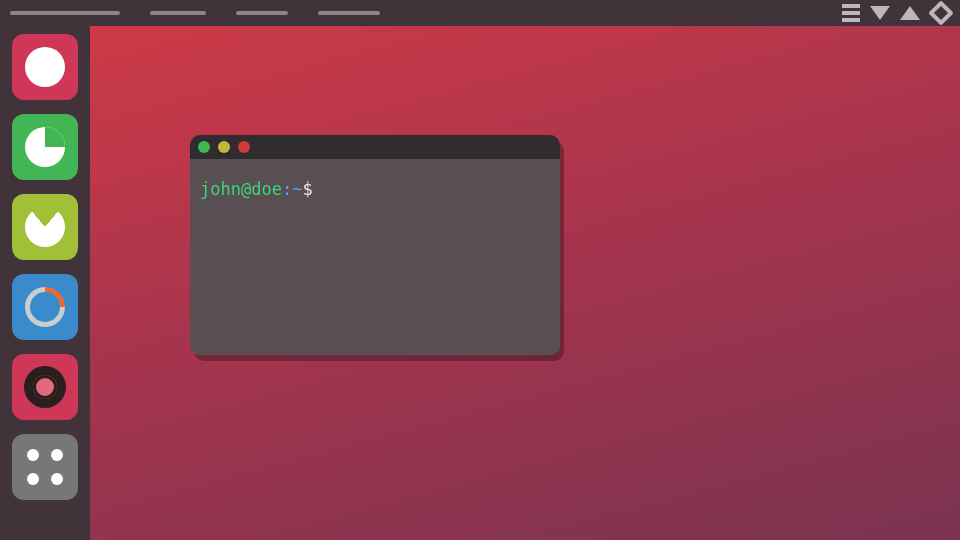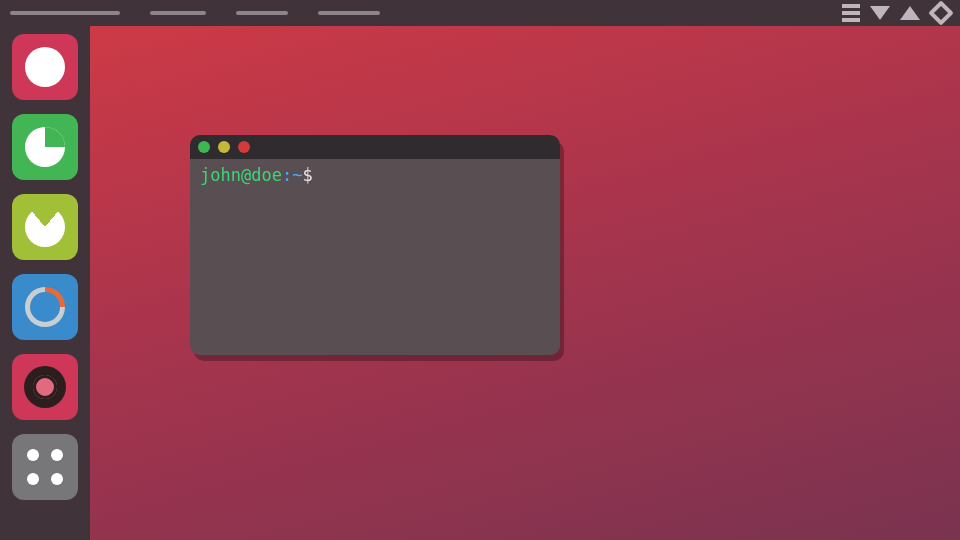--- a/index.html
+++ b/index.html
@@ -90,21 +90,21 @@
     z-index:4;
   }
   .titlebar {
     height:24px; background:#302b2f; display:flex; align-items:center; padding-left:8px; gap:8px;
   }
   .tb-btn { width:12px; height:12px; border-radius:50%; }
   .tb-green { background:#3bb850; }
   .tb-yellow { background:#c4b83a; }
   .tb-red { background:#d33a3a; }
   .term-body {
-    height:196px; background:#594e52; padding:6px 10px;
+    height:196px; background:#594e52; padding:20px 10px;
     font-family: "DejaVu Sans Mono","Menlo",monospace; font-size:17px;
   }
   .pr-green { color:#3bd679; }
   .pr-blue  { color:#4aa8ff; }
   .pr-white { color:#e9e3e6; }
 </style>
 </head>
 <body>
 
 <div class="topbar">

